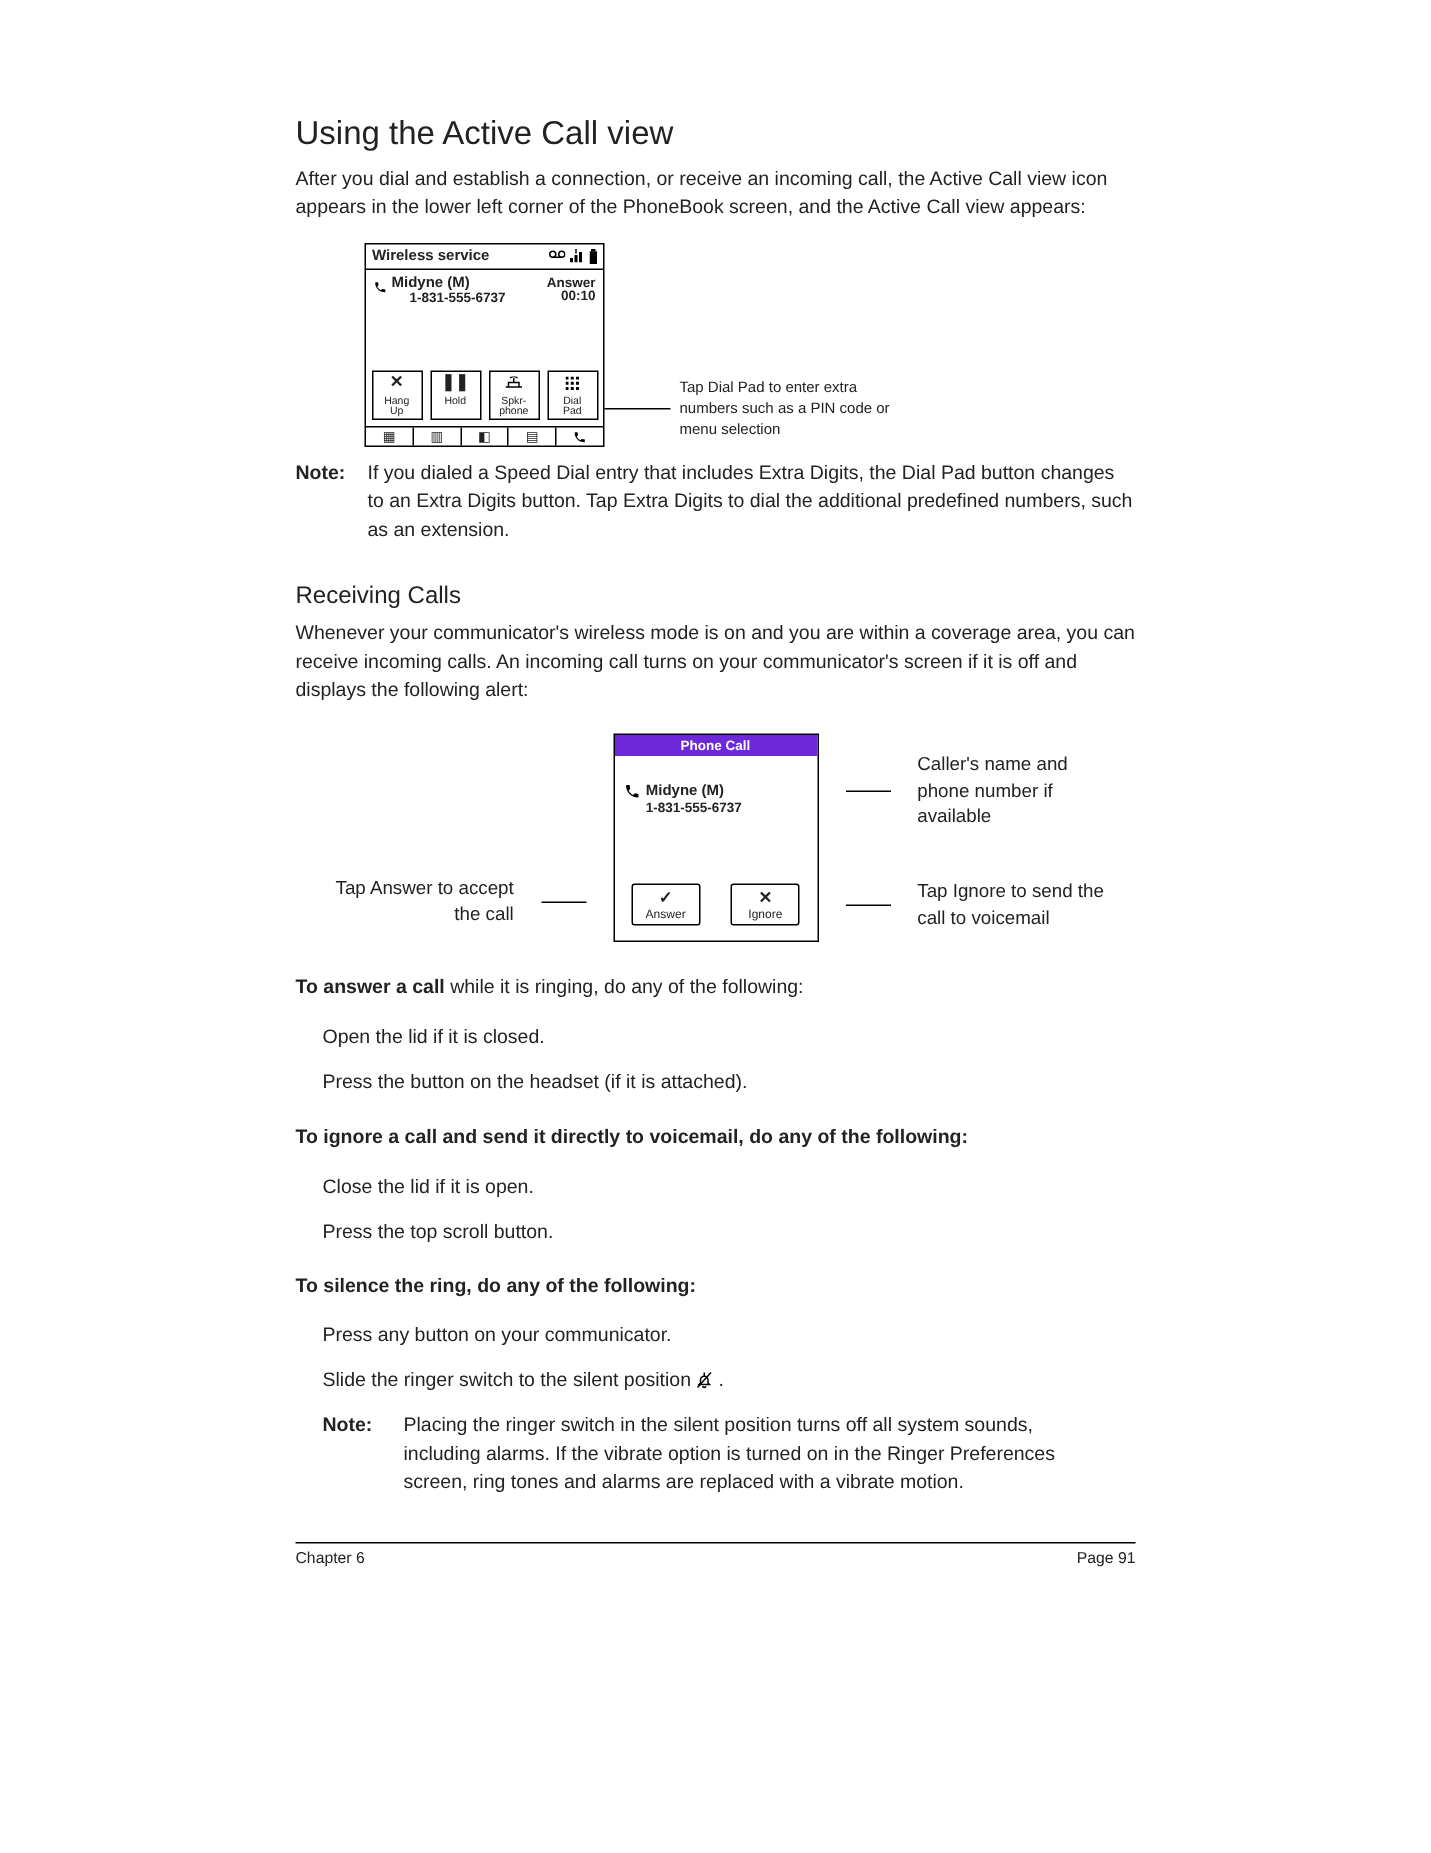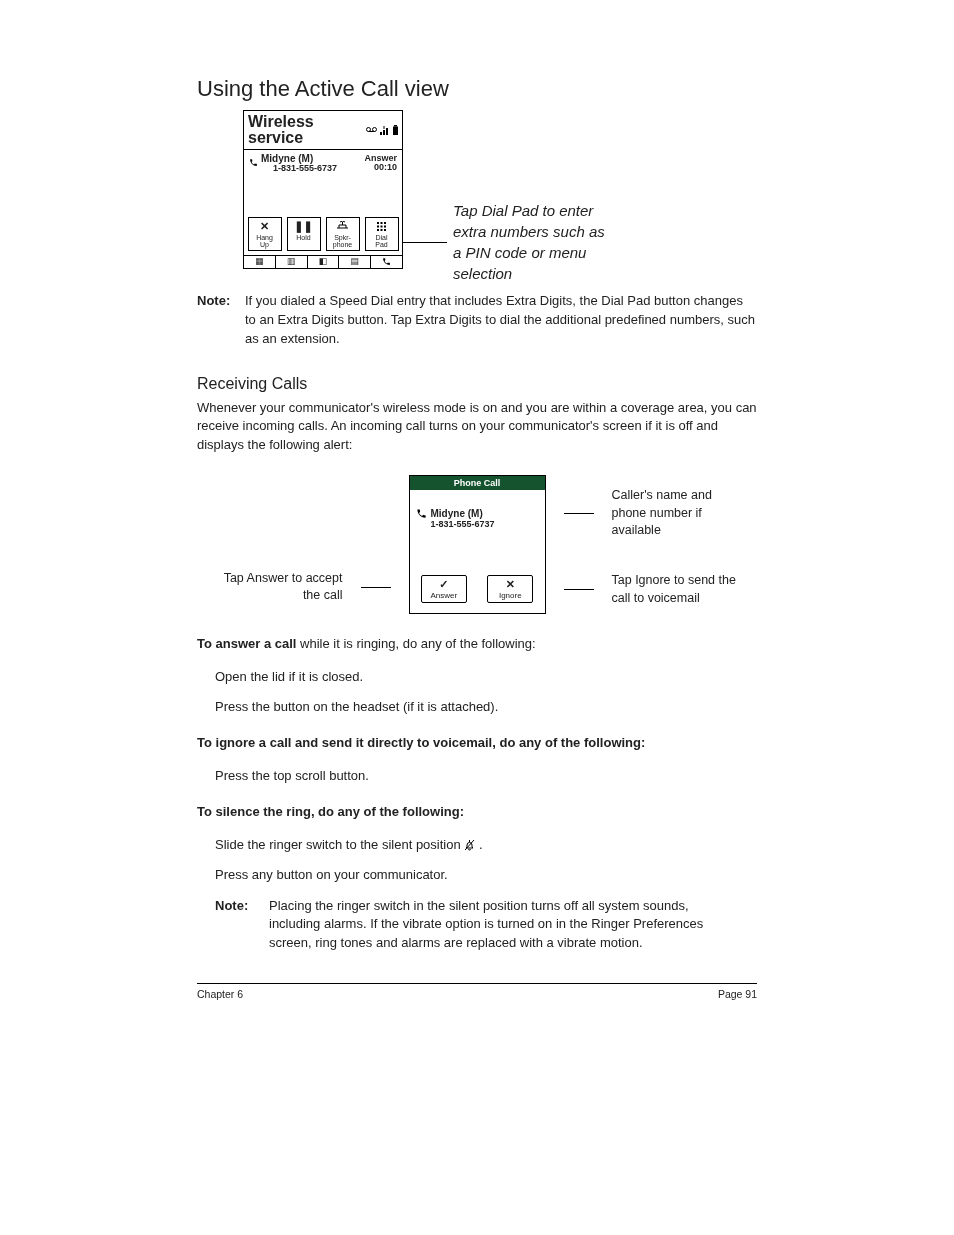--- a/index.html
+++ b/index.html
@@ -74,21 +74,21 @@
     font-size: 9px;
     line-height: 1;
   }
   .dev-head {
     display: flex;
     justify-content: space-between;
     align-items: center;
     padding: 3px 4px 3px 4px;
     border-bottom: 1px solid #000;
   }
-  .dev-head .title { font-weight: bold; font-size: 16px; }
+  .dev-head .title { font-weight: bold; font-size: 10px; }
   .dev-head .icons { display: flex; gap: 3px; align-items: center; }
   .voicemail-ico { font-weight: bold; }
   .signal-ico svg, .battery-ico svg { display:block; }
   .dev-caller {
     padding: 4px 5px 2px 5px;
     display: flex;
     justify-content: space-between;
   }
   .dev-caller .left { font-weight: bold; font-size:10px; display:flex; align-items:center; gap:3px;}
   .dev-caller .left .num { font-weight: bold; display:block; margin-left:12px; font-size:9px;}
@@ -127,42 +127,41 @@
     display:flex;
     align-items:center;
     margin-top: 90px;
   }
   .callout1 .line {
     width: 44px;
     height:1px;
     background:#000;
   }
   .callout1 .text {
-    font-size: 15px;
+    font-size: 10px;
     line-height:1.4;
     margin-left:6px;
     width: 160px;
-    font-style: italic;
   }
 
   
   .fig2 {
     display:flex;
     align-items:center;
     justify-content:center;
     gap: 18px;
     margin: 10px 0 16px 0;
   }
   .incoming {
     width: 135px;
     border: 1.5px solid #000;
     font-size:9px;
   }
   .inc-head {
-    background:#14532d; color:#fff;
+    background:#6d28d9; color:#fff;
     text-align:center;
     font-weight:bold;
     padding:2px 0;
     font-size:9px;
   }
   .inc-body {
     padding: 18px 6px 8px 6px;
     display:flex;
     gap:4px;
   }
@@ -205,20 +204,21 @@
     justify-content:space-between;
     font-size: 10.5px;
   }
 </style>
 </head>
 <body>
 
 <div class="page">
 
   <h1>Using the Active Call view</h1>
+  <p>After you dial and establish a connection, or receive an incoming call, the Active Call view icon appears in the lower left corner of the PhoneBook screen, and the Active Call view appears:</p>
 
   <div class="fig1">
     <div class="device">
       <div class="dev-head">
         <span class="title">Wireless service</span>
         <span class="icons">
           <span class="voicemail-ico">
             <svg width="11" height="7" viewBox="0 0 11 7">
                 <circle cx="2.5" cy="3.5" r="2" fill="none" stroke="#000" stroke-width="1"></circle>
                 <circle cx="8.5" cy="3.5" r="2" fill="none" stroke="#000" stroke-width="1"></circle>
@@ -374,35 +374,36 @@
   <p>
     <span class="lead-bold"><span>To answer </span><span>a call</span></span><span> while it is ringing, do any of the following:</span>
   </p>
   <ul class="steps">
     <li>Open the lid if it is closed.</li>
     <li>Press the button on the headset (if it is attached).</li>
   </ul>
 
   <p class="lead-bold">To ignore a call and send it directly to voicemail, do any of the following:</p>
   <ul class="steps">
+    <li>Close the lid if it is open.</li>
     <li>Press the top scroll button.</li>
   </ul>
 
   <p class="lead-bold">To silence the ring, do any of the following:</p>
   <ul class="steps">
+    <li>Press any button on your communicator.</li>
     <li>
       <span>Slide the ringer switch to the silent position </span>
       <span>
         <svg width="11" height="12" viewBox="0 0 11 12" style="vertical-align:-2px">
             <path d="M5.5 1 v2 M3 6 a2.5 2.5 0 0 1 5 0 v2 l1 1 h-7 l1-1 z M4.5 10 a1 1 0 0 0 2 0" fill="none" stroke="#000" stroke-width="1"></path>
             <line x1="1" y1="11" x2="10" y2="1" stroke="#000" stroke-width="1"></line>
           </svg>
       </span><span>.</span>
     </li>
-    <li>Press any button on your communicator.</li>
     <li>
       <div class="note-row indent-note" style="margin:0">
         <div class="label">Note:</div>
         <div class="body">
           <span>Placing the ringer switch in the silent position turns off </span><span class="italic">all</span><span> system sounds, including alarms. If the vibrate option is turned on in the Ringer Preferences screen, ring tones and alarms are replaced with a vibrate motion.</span>
         </div>
       </div>
     </li>
   </ul>
 

